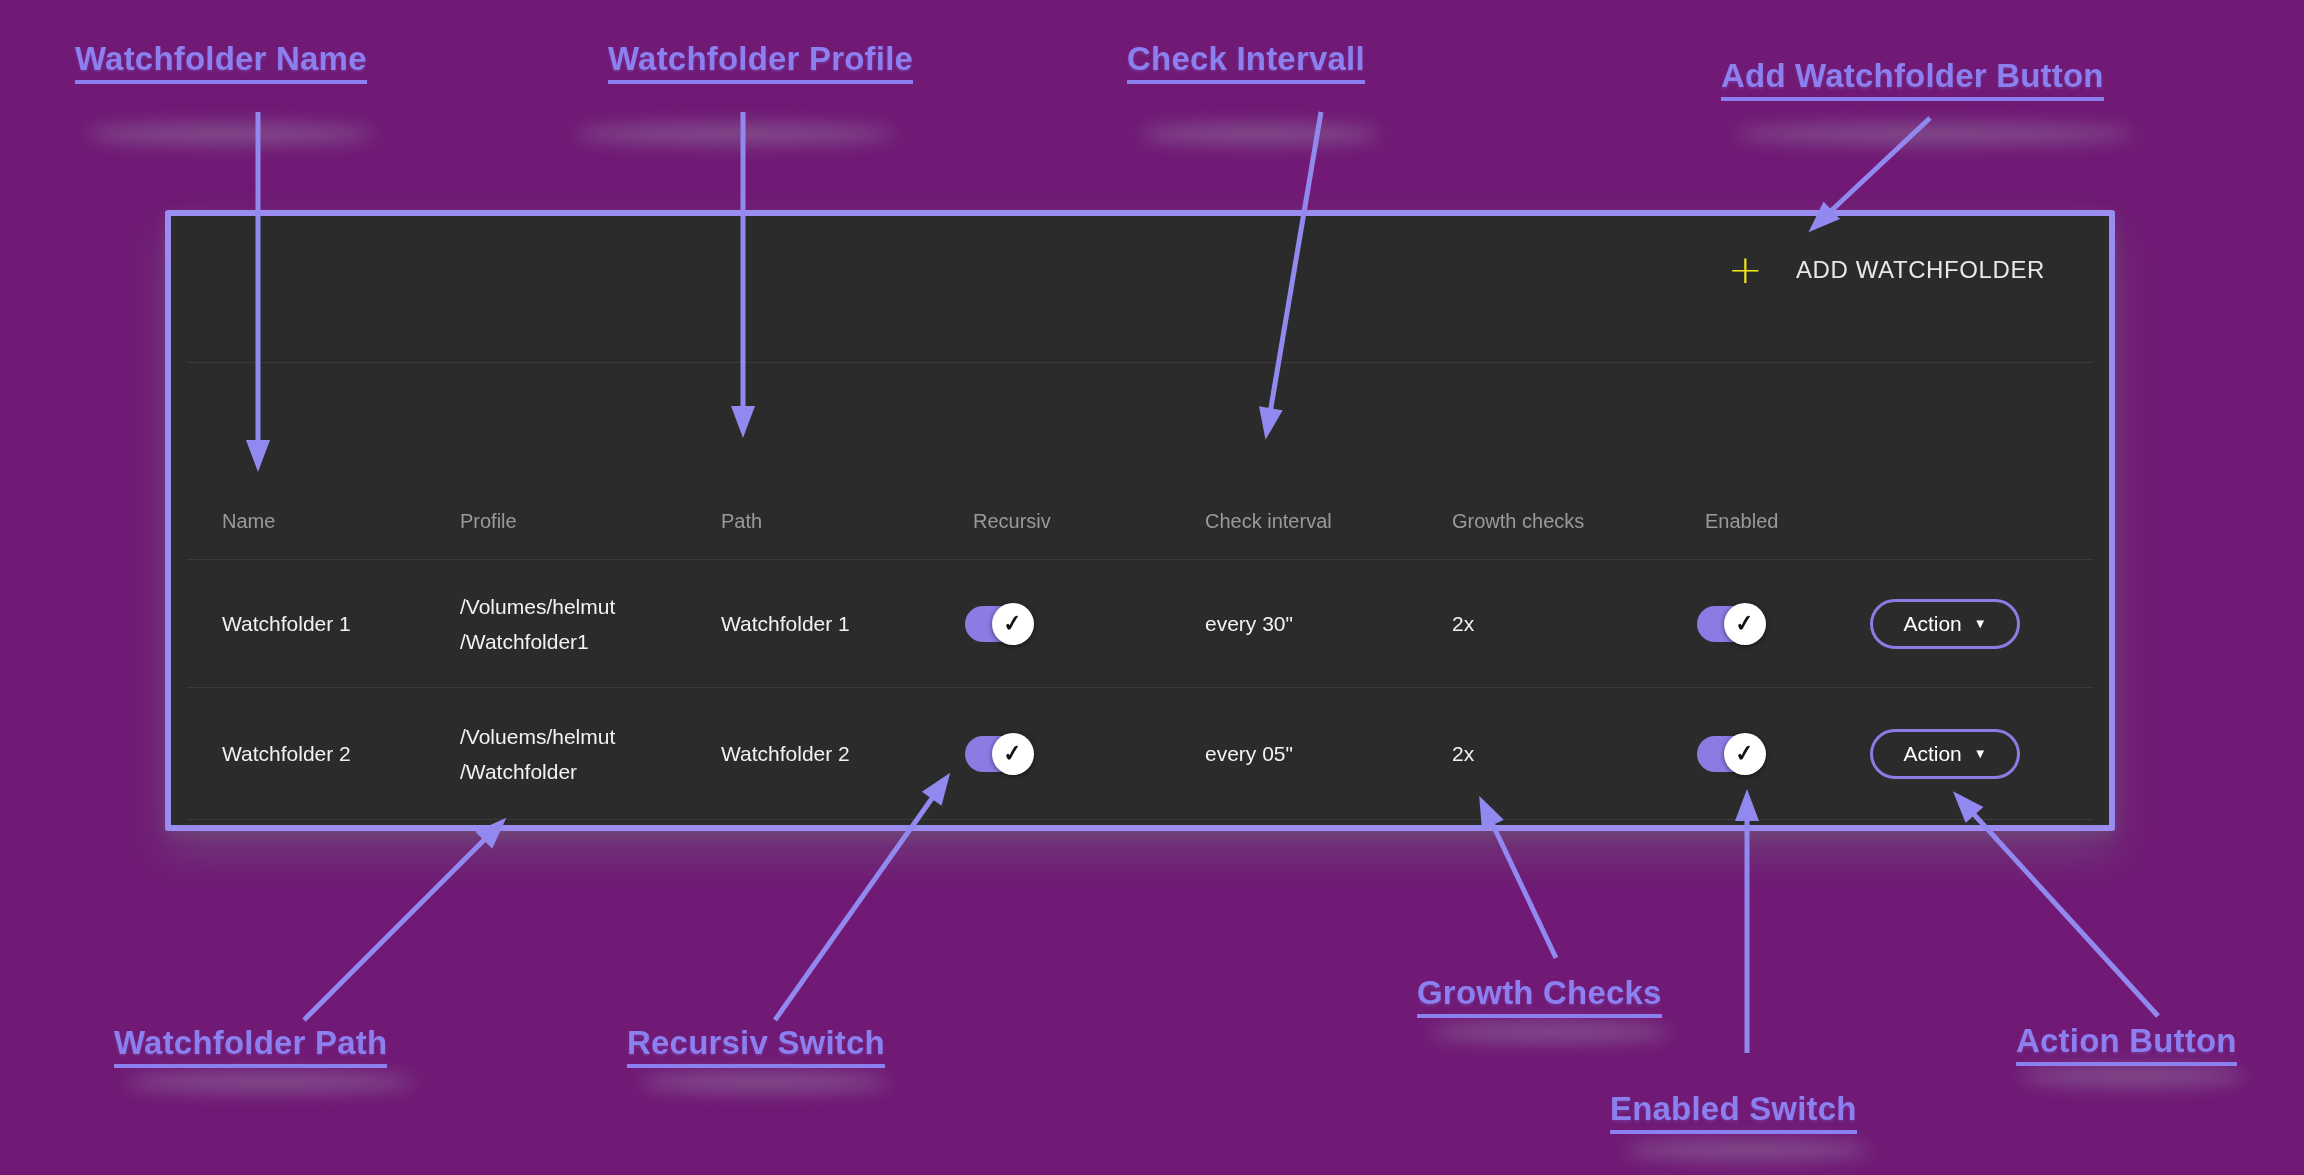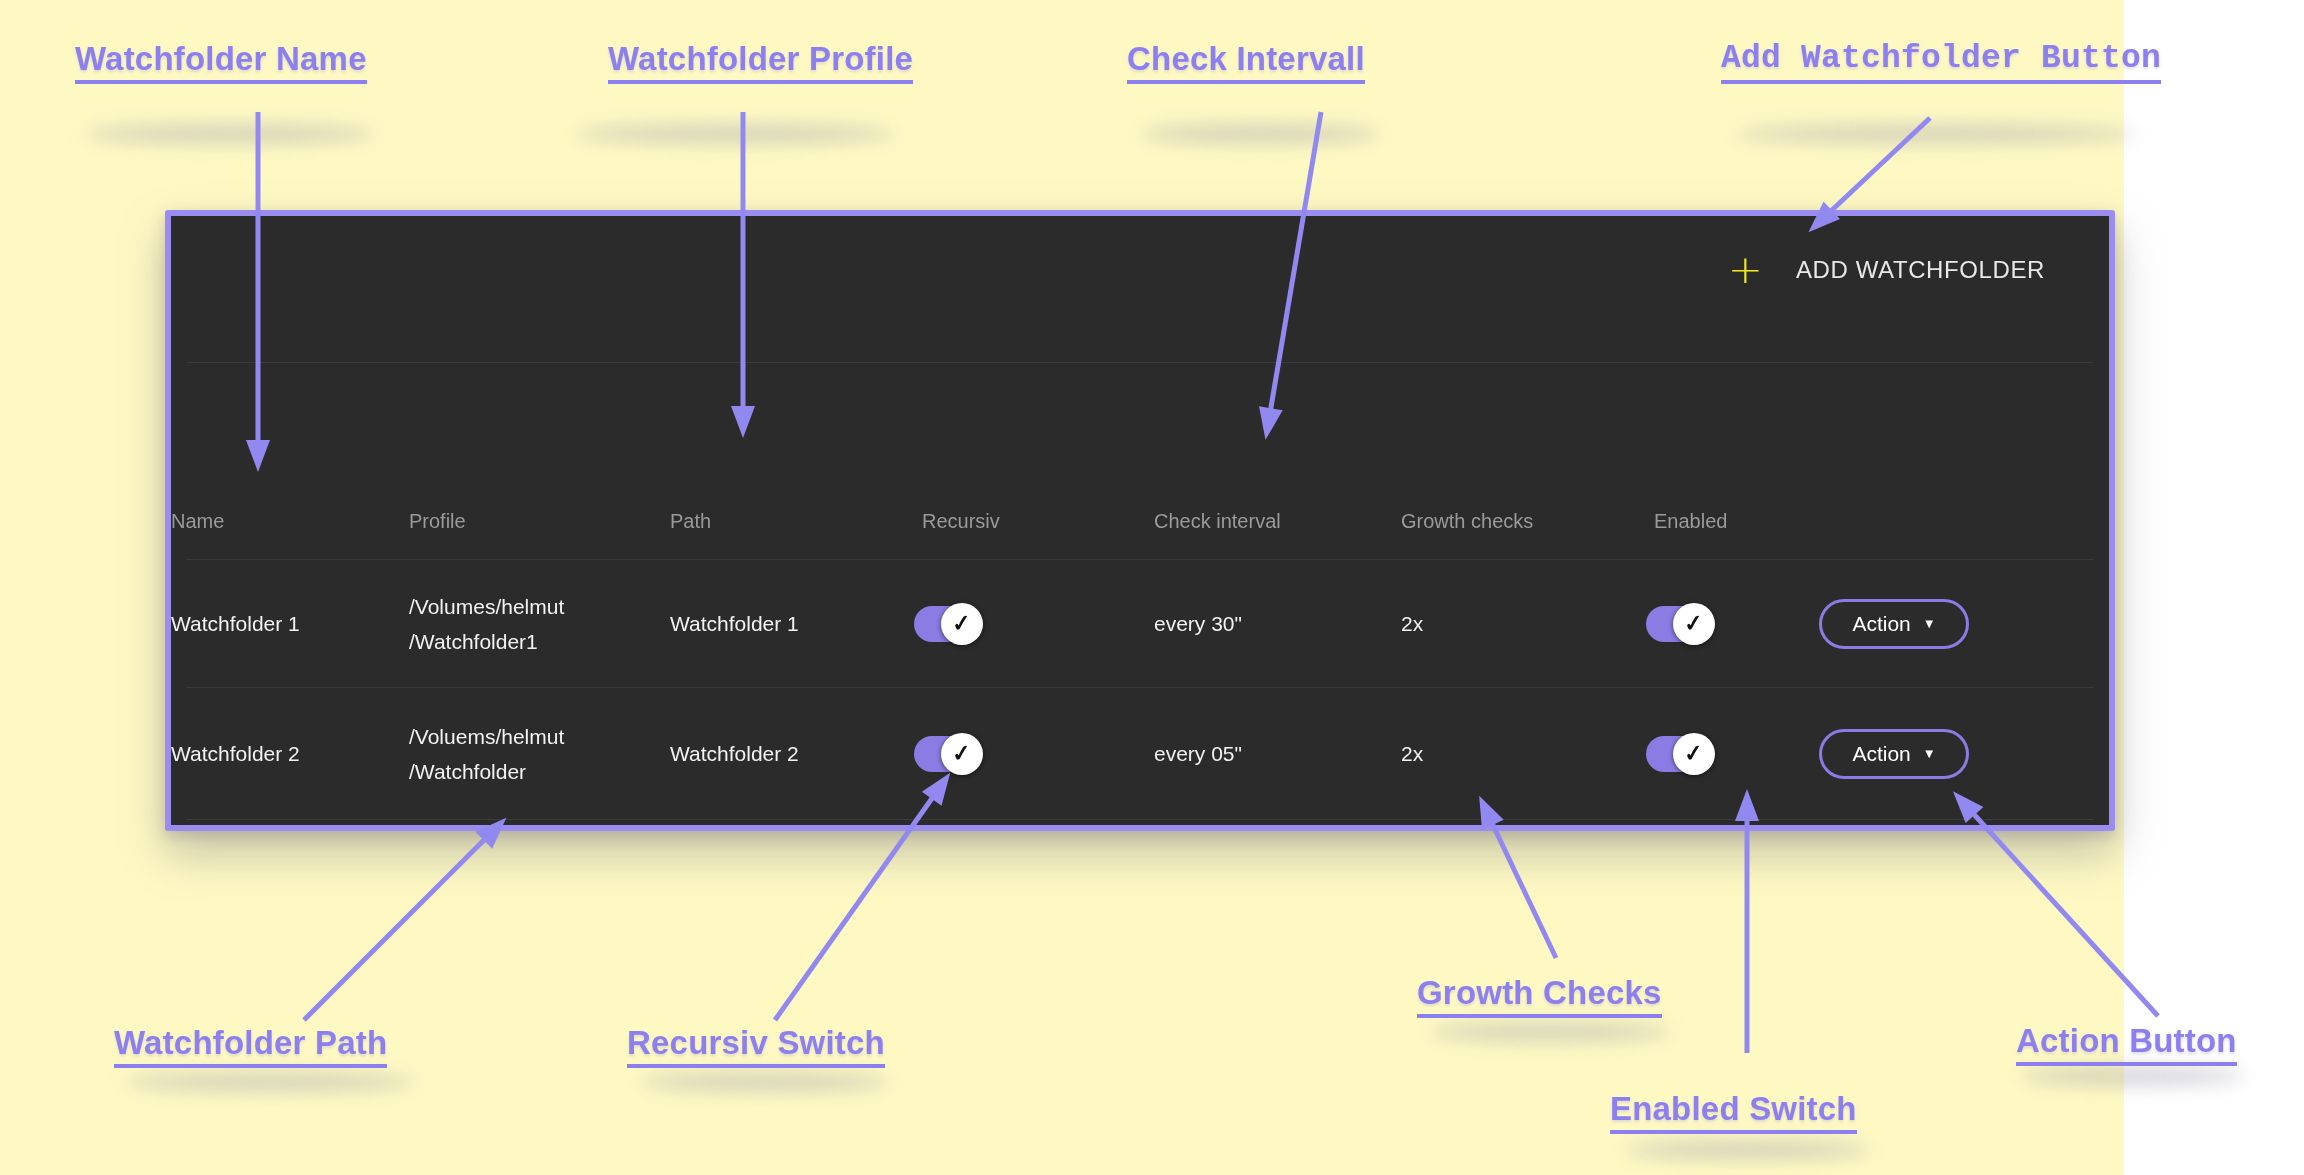--- a/index.html
+++ b/index.html
@@ -8,21 +8,21 @@
     --panel-bg:#2b2b2b;
     --panel-border:#9b8cf0;
     --toggle:#8b7ce4;
     --hdr:#9a9a9a;
     --txt:#f2f2f2;
     --yellow:#f2e71c;
   }
   *{margin:0;padding:0;box-sizing:border-box;}
   html,body{width:2304px;height:1175px;overflow:hidden;background:#ffffff;
     font-family:"Liberation Sans",sans-serif;}
-  .stage{position:relative;width:2124px;height:1175px;background:#fef9c3;}
+  .stage{position:relative;width:2304px;height:1175px;background:#701a75;}
 
   
   .blob{position:absolute;border-radius:50%;background:rgba(158,158,172,0.40);
     filter:blur(9px);pointer-events:none;}
 
   
   .anno{position:absolute;font-weight:bold;font-size:33px;line-height:1.05;
     color:var(--purple);border-bottom:4px solid var(--purple);padding-bottom:3px;
     letter-spacing:0.2px;white-space:nowrap;
     text-shadow:0 2px 3px rgba(130,120,220,0.25);}
@@ -39,21 +39,21 @@
   .toolbar{position:relative;height:146px;}
   .add-btn{position:absolute;right:64px;top:30px;height:48px;display:flex;
     align-items:center;gap:33px;cursor:pointer;background:none;border:none;}
   .plus{color:var(--yellow);font-size:42px;font-weight:300;line-height:1;
     font-family:"DejaVu Sans",sans-serif;transform:scaleY(0.95);}
   .add-label{color:#e8e8e8;font-size:24px;letter-spacing:0.6px;white-space:nowrap;}
 
   .divider{height:1px;background:#3b3b3b;margin:0 16px;}
 
   .grid{display:grid;grid-template-columns:238px 261px 252px 232px 247px 253px 165px 1fr;
-    }
+    padding-left:51px;}
   .thead{height:196px;align-items:end;}
   .thead > div{color:var(--hdr);font-size:20px;padding-bottom:26px;}
   .trow{align-items:center;color:var(--txt);font-size:21px;}
   .trow-1{height:127px;}
   .trow-2{height:131px;}
   .path-cell div{line-height:35px;}
 
   
   .toggle{position:relative;width:66px;height:36px;border-radius:18px;
     background:var(--toggle);margin-left:-8px;cursor:pointer;}
@@ -79,21 +79,21 @@
   <div class="blob" style="left:1735px;top:124px;width:400px;height:20px;"></div>
   <div class="blob" style="left:125px;top:1072px;width:290px;height:20px;"></div>
   <div class="blob" style="left:640px;top:1072px;width:250px;height:20px;"></div>
   <div class="blob" style="left:1430px;top:1022px;width:240px;height:20px;"></div>
   <div class="blob" style="left:1625px;top:1140px;width:245px;height:20px;"></div>
   <div class="blob" style="left:2020px;top:1066px;width:225px;height:20px;"></div>
 
   <div class="anno" style="left:75px;top:42px;">Watchfolder Name</div>
   <div class="anno" style="left:560px;top:42px;margin-left:48px;">Watchfolder Profile</div>
   <div class="anno" style="left:1127px;top:42px;">Check Intervall</div>
-  <div class="anno" style="left:1721px;top:42px;font-family:Liberation Mono, monospace;">Add Watchfolder Button</div>
+  <div class="anno" style="left:1721px;top:59px;">Add Watchfolder Button</div>
 
   <div class="anno" style="left:114px;top:1026px;">Watchfolder Path</div>
   <div class="anno" style="left:627px;top:1026px;">Recursiv Switch</div>
   <div class="anno" style="left:1417px;top:976px;">Growth Checks</div>
   <div class="anno" style="left:1610px;top:1092px;">Enabled Switch</div>
   <div class="anno" style="left:2016px;top:1024px;">Action Button</div>
 
   <div class="panel">
 
     <div class="toolbar">

